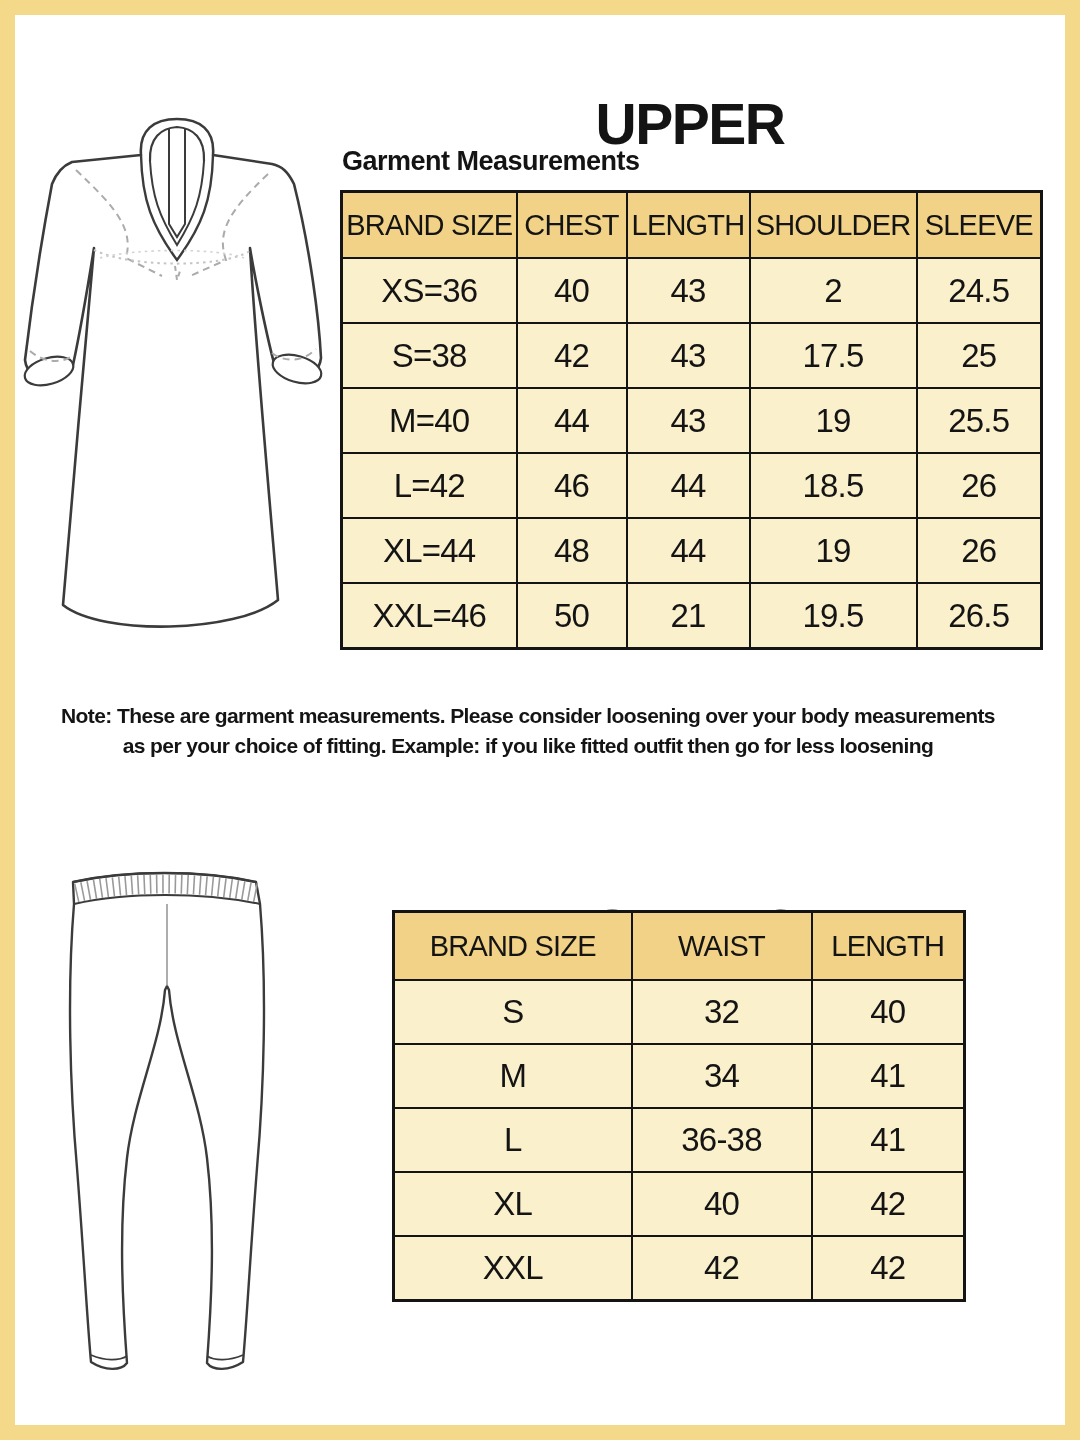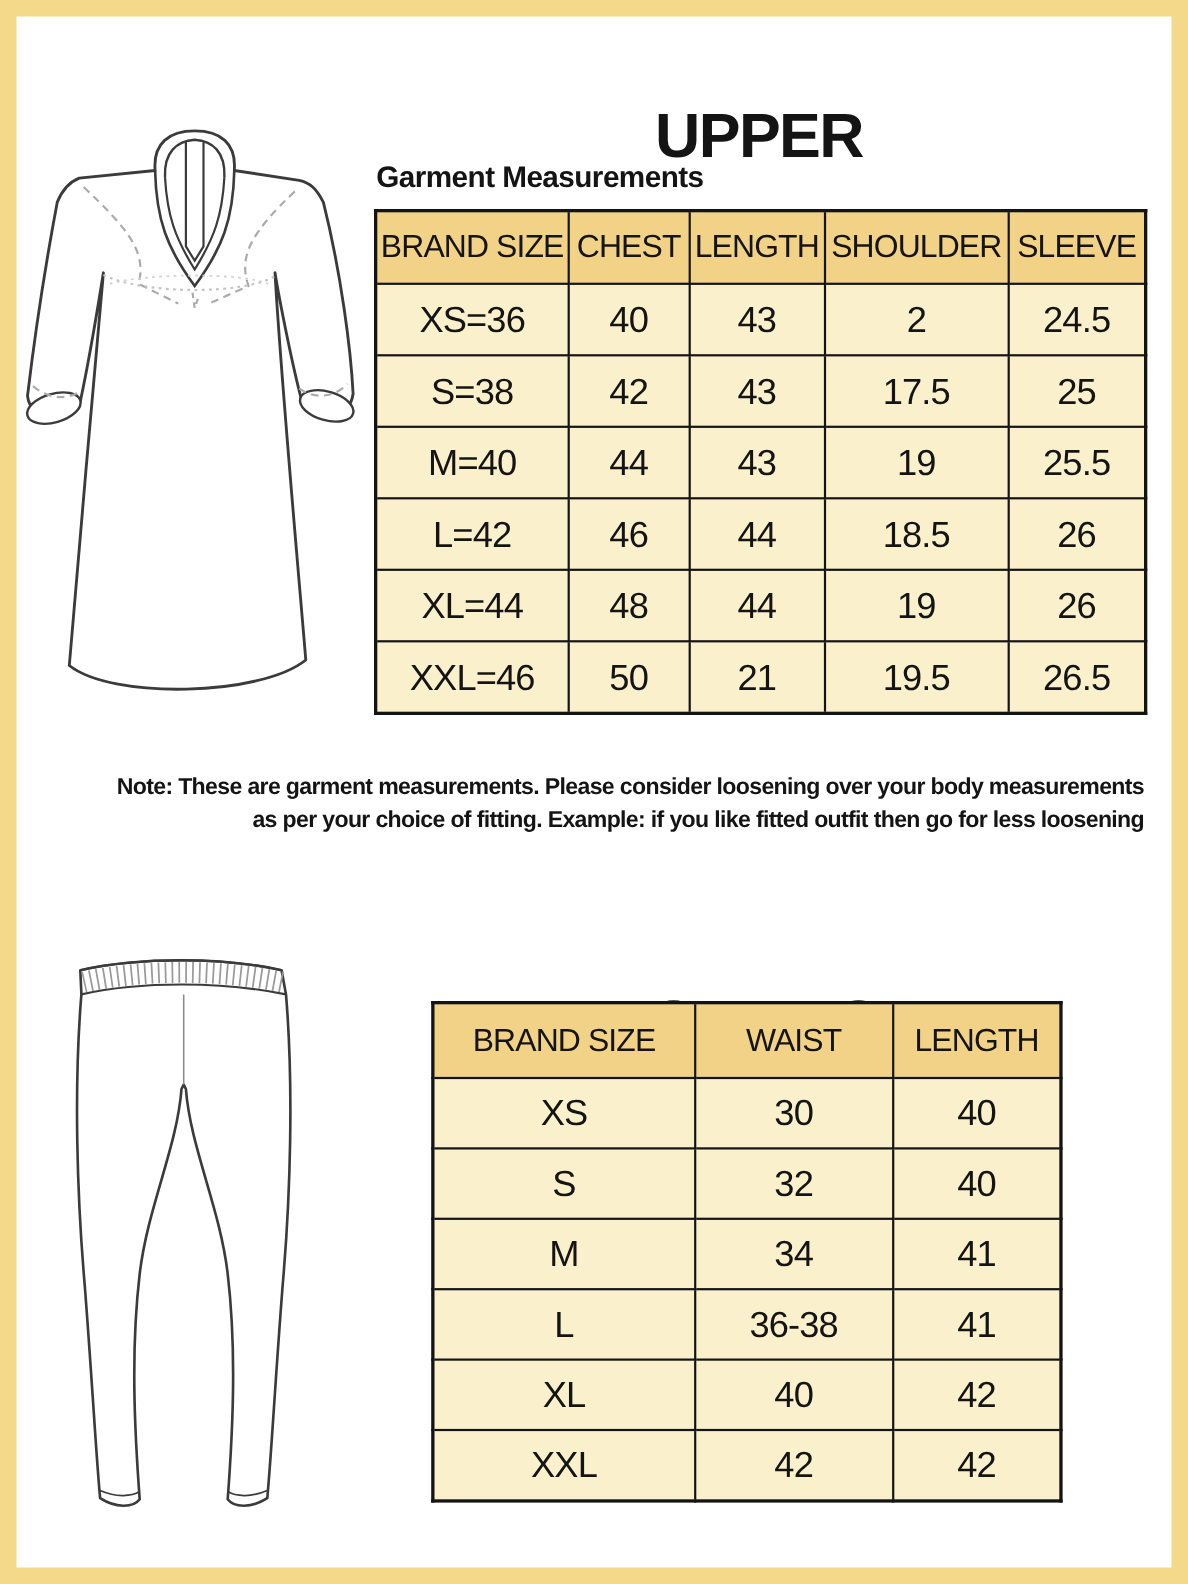--- a/index.html
+++ b/index.html
@@ -37,21 +37,21 @@
   }
   .size-table th{background:var(--header-bg);font-size:29px;}
   .size-table td{background:var(--cell-bg);font-size:33px;}
   #upper-table{left:340px;top:190px;width:700px;}
   #upper-table th{height:64px;}
   #upper-table td{height:63px;}
   #lowers-table{left:392px;top:910px;width:571px;}
   #lowers-table th{height:66px;}
   #lowers-table td{height:62px;}
   #note{
-    position:absolute;left:40px;top:701px;width:1000px;text-align:right;
+    position:absolute;left:28px;top:701px;width:1000px;text-align:center;
     font-weight:bold;font-size:21px;line-height:30px;letter-spacing:-0.6px;
   }
   .illus{position:absolute;}
   #kurta-illus{left:22px;top:108px;width:315px;height:535px;}
   #pants-illus{left:57px;top:868px;width:215px;height:512px;}
 </style>
 </head>
 <body>
 
 <div class="border-frame"></div>
@@ -197,25 +197,20 @@
   </colgroup>
 <thead>
       <tr>
         <th>BRAND SIZE</th>
         <th>WAIST</th>
         <th>LENGTH</th>
       </tr>
     </thead>
     <tbody>
       <tr>
-        <td>XS</td>
-        <td>30</td>
-        <td>40</td>
-      </tr>
-      <tr>
         <td>S</td>
         <td>32</td>
         <td>40</td>
       </tr>
       <tr>
         <td>M</td>
         <td>34</td>
         <td>41</td>
       </tr>
       <tr>

